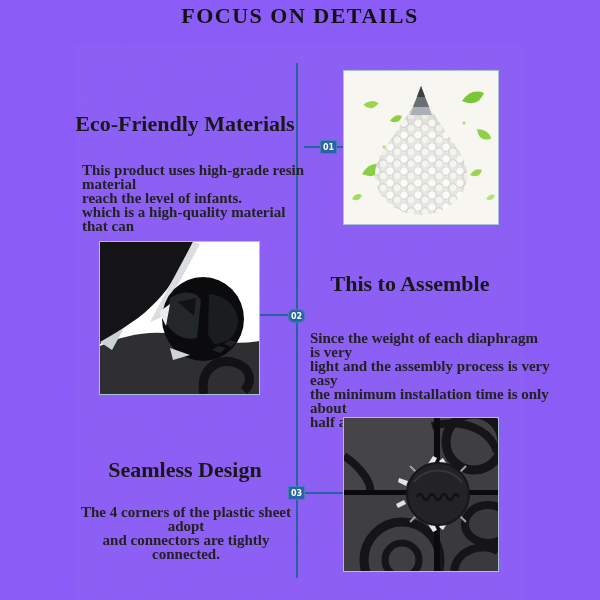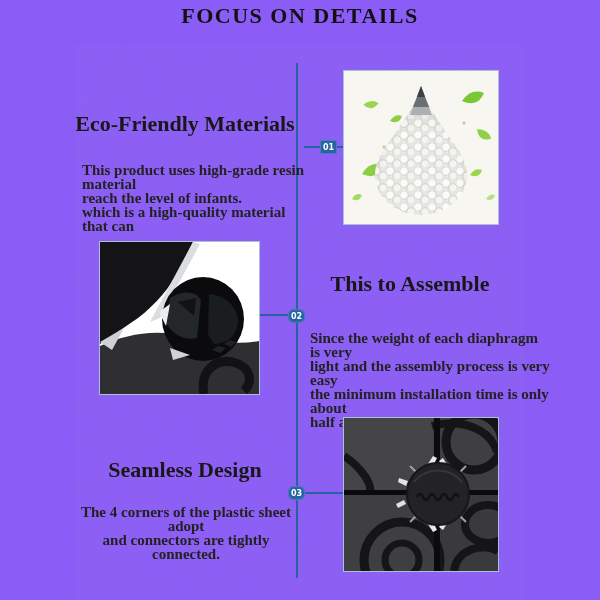--- a/index.html
+++ b/index.html
@@ -10,21 +10,21 @@
   .vline{position:absolute;left:296px;top:63px;width:2px;height:515px;background:#27619f;}
   .hconn{position:absolute;height:2px;background:#27619f;}
   .conn1{left:304px;top:146px;width:40px;}
   .conn2{left:257px;top:314px;width:32px;}
   .conn3{left:304px;top:492px;width:40px;}
   .badge{position:absolute;width:17px;height:14px;background:#2a62a8;color:#fff;
          font-family:"DejaVu Sans", sans-serif;font-size:8px;font-weight:bold;
          display:flex;align-items:center;justify-content:center;border-radius:2px;box-shadow:0 0 0 1px #4a7cb8 inset;}
   .badge1{left:288px;top:140px;margin-left:32px;}
   .badge2{left:288px;top:309px;border-radius:6px;}
-  .badge3{left:288px;top:486px;border-radius:6px;}
+  .badge3{left:288px;top:486px;}
   .sec-heading{position:absolute;font-size:22px;font-weight:bold;text-align:center;color:#181818;}
   .h1{left:75px;top:111px;width:220px;}
   .h2{left:315px;top:271px;width:190px;}
   .h3{left:75px;top:457px;width:220px;}
   .sec-body{position:absolute;font-size:15px;font-weight:bold;line-height:14px;color:#222;}
   .b1{left:82px;top:163px;width:225px;text-align:left;}
   .b2{left:310px;top:331px;width:240px;text-align:left;}
   .b3{left:75px;top:505px;width:222px;text-align:center;}
   .imgbox{position:absolute;border:1px solid #a6c1d8;background:#ffffff;}
   .img1{left:343px;top:70px;width:154px;height:153px;}

